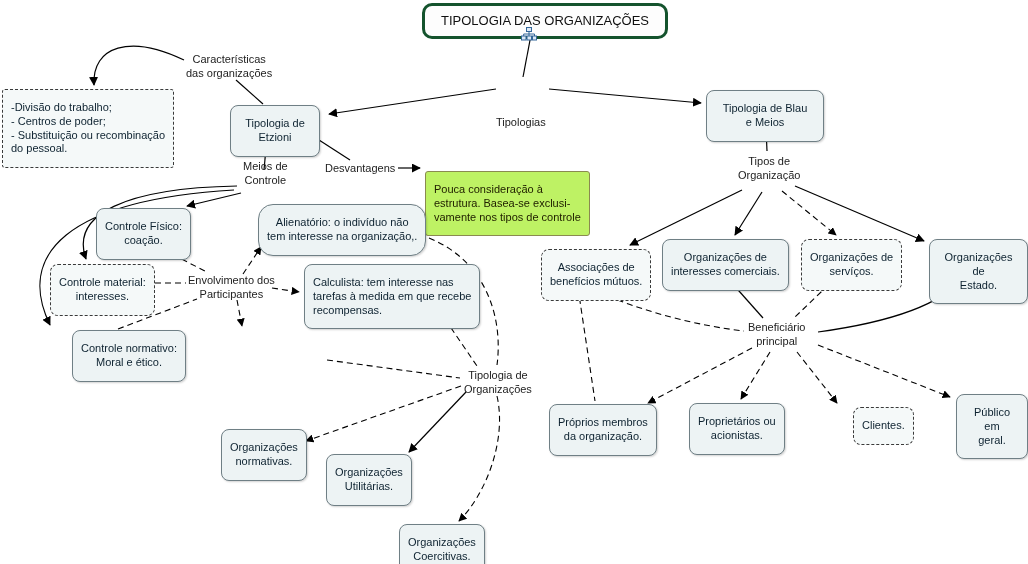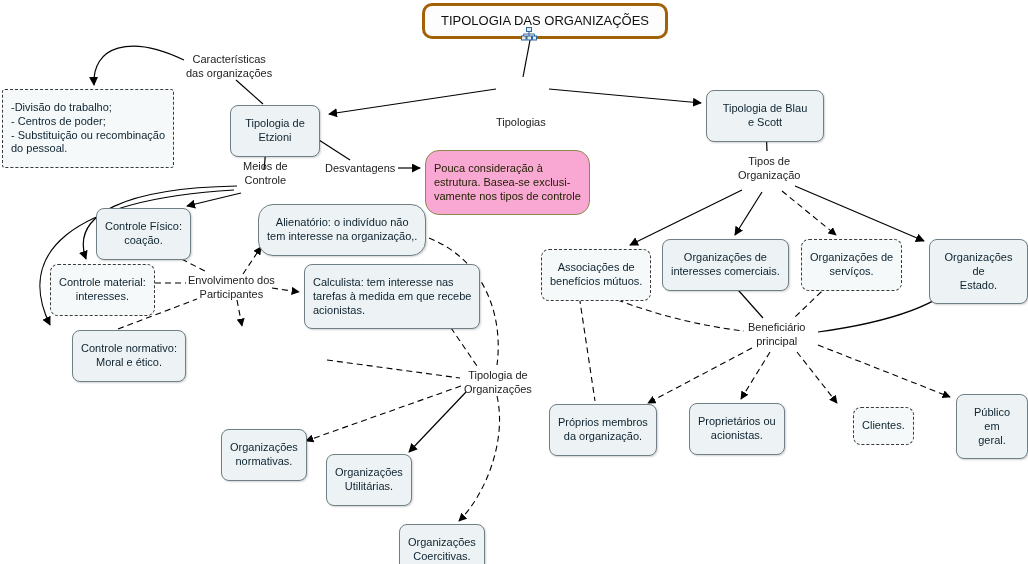--- a/index.html
+++ b/index.html
@@ -27,35 +27,36 @@
   .node.dashed {
     border-style:dashed;
     border-color:#3a3a3a;
     background:#f5f9f9;
     box-shadow:none;
   }
   .node.rect { border-radius:3px; }
   .node.left { text-align:left; }
   .node.title-node {
     background:#fdfdfd;
-    border:3px solid #a16207;
+    border:3px solid #14532d;
     border-radius:10px;
     font-size:13px;
     padding:7px 16px;
     color:#101010;
     box-shadow:none;
     white-space:nowrap;
   }
   .node.note {
-    background:#f9a8d4;
+    background:#bef264;
     border:1px solid #8a8a50;
-    border-radius:14px;
+    border-radius:3px;
     text-align:left;
     color:#222200;
     box-shadow:none;
+    margin-top:21px;
   }
   .label {
     position:absolute;
     font-size:11px;
     color:#222222;
     text-align:center;
     white-space:pre-line;
     line-height:1.3;
   }
   .mini-icon { position:absolute; }
@@ -146,32 +147,32 @@
 estrutura. Basea-se exclusi-
 vamente nos tipos de controle</div>
   <div class="node" style="left:96px; top:208px;">Controle Físico:
 coação.</div>
   <div class="node" style="left:258px; top:204px;border-radius:15px;">Alienatório: o indivíduo não
 tem interesse na organização,.</div>
   <div class="node dashed" style="left:50px; top:264px;">Controle material:
 interesses.</div>
   <div class="node left" style="left:304px; top:264px;">Calculista: tem interesse nas
 tarefas à medida em que recebe
-acionistas.</div>
+recompensas.</div>
   <div class="node" style="left:36px; top:330px;margin-left:36px;">Controle normativo:
 Moral e ético.</div>
   <div class="node" style="left:221px; top:429px;">Organizações
 normativas.</div>
   <div class="node" style="left:326px; top:454px;">Organizações
 Utilitárias.</div>
   <div class="node" style="left:399px; top:524px;">Organizações
 Coercitivas.</div>
 
   <div class="node" style="left:706px; top:90px; min-width:118px;">Tipologia de Blau
-e Scott</div>
+e Meios</div>
   <div class="node dashed" style="left:541px; top:249px;">Associações de
 benefícios mútuos.</div>
   <div class="node" style="left:662px; top:239px;">Organizações de
 interesses comerciais.</div>
   <div class="node dashed" style="left:801px; top:239px; min-width:94px;">Organizações de
 servíços.</div>
   <div class="node" style="left:929px; top:239px;">Organizações de
 Estado.</div>
   <div class="node" style="left:549px; top:404px;">Próprios membros
 da organização.</div>

